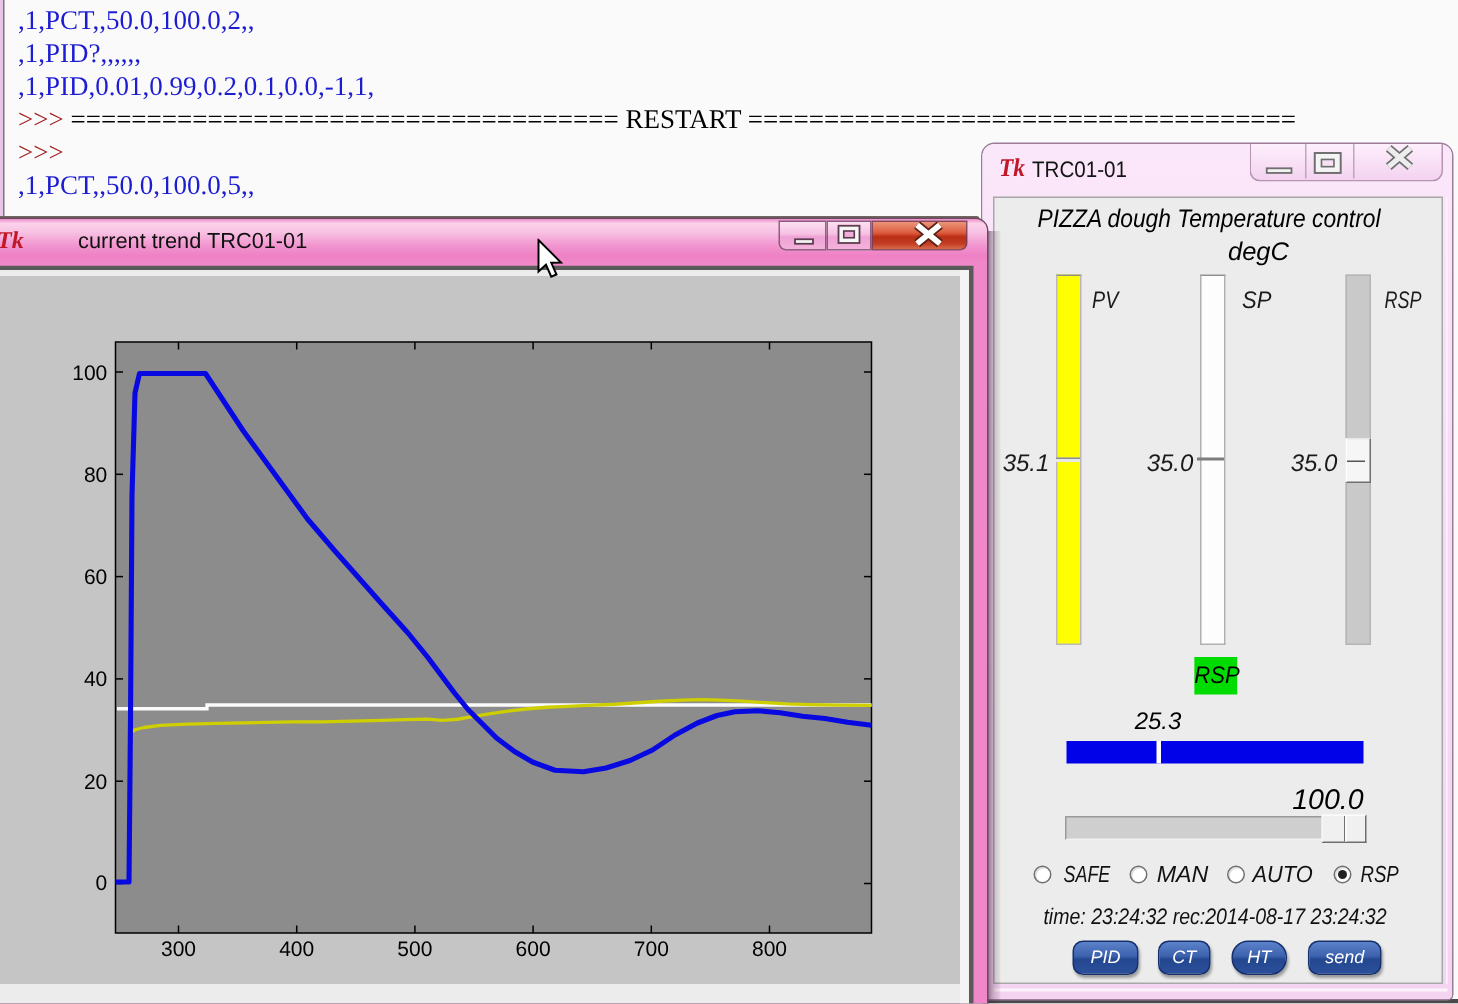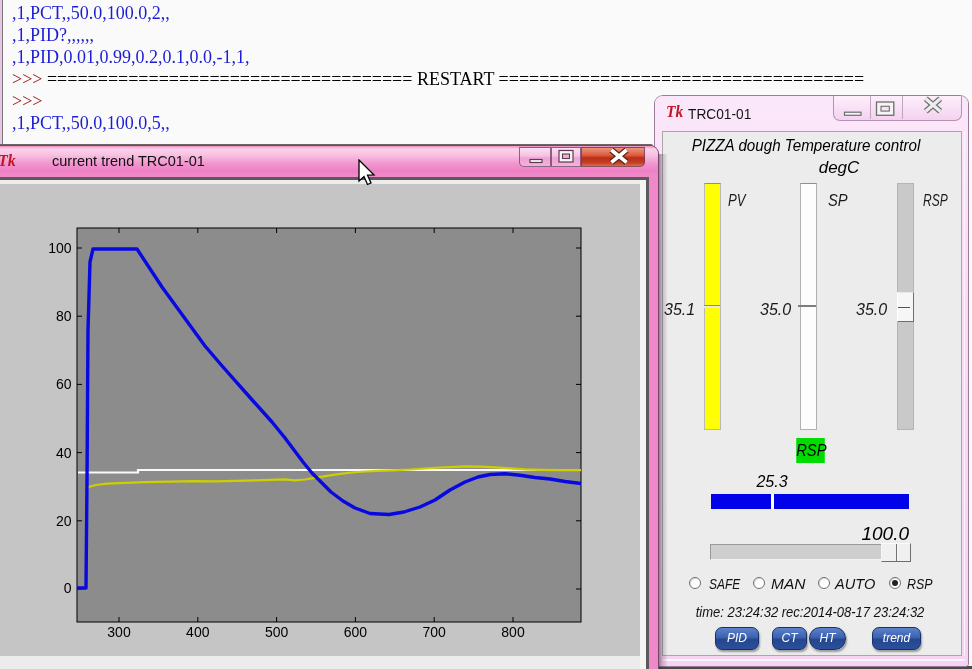--- a/index.html
+++ b/index.html
@@ -26,21 +26,21 @@
   .capdiv{position:absolute;top:0;width:1px;height:23px;background:#c2a4be;}
   #trcbody{left:8px;top:36px;width:298px;height:523px;background:#ececec;
        box-shadow:0 0 0 1px #a8a8a8;font-style:italic;}
   
   .blk{position:absolute;color:#000;}
   .vslider{position:absolute;top:51px;height:245px;width:15px;}
   #pvbar{left:41px;background:#ffff00;border:1px solid #b9b9b9;border-top-color:#8f8f8f;}
   #spbar{left:137px;background:#fdfdfd;border:1px solid #b0b0b0;border-top-color:#8f8f8f;}
   #rsptrough{left:234px;background:#c9c9c9;border:1px solid #b5b5b5;}
   .sliderlabel{position:absolute;top:60px;font-size:16px;color:#1a1a1a;transform-origin:0 50%;}
-  .val{position:absolute;font-size:16px;color:#1a1a1a;text-align:left;width:40px;}
+  .val{position:absolute;font-size:16px;color:#1a1a1a;text-align:center;width:40px;}
   #rspthumb{position:absolute;left:234px;top:160px;width:15px;height:28px;background:#f6f6f6;
        border:1px solid #6f6f6f;border-left-color:#fff;border-top-color:#e8e8e8;}
   #rspthumb .mid{position:absolute;left:0;top:14px;width:12px;height:1px;background:#555;}
   #greenlbl{position:absolute;left:132px;top:306px;width:31px;height:25px;background:#00dc00;
        font-size:16px;text-align:center;line-height:25px;color:#000;transform:scaleX(0.92);}
   #bluebar{position:absolute;left:48px;top:362px;width:198px;height:15px;background:#0202e8;}
   #bluetick{position:absolute;left:59.5px;top:0;width:3px;height:15px;background:#fff;}
   #gslider{position:absolute;left:47px;top:412px;width:199px;height:16px;box-sizing:border-box;background:#cfcfcf;
        border:1px solid #9a9a9a;border-bottom-color:#f2f2f2;border-right-color:#ededed;}
   #gthumb{position:absolute;left:170px;top:-2px;width:29.5px;height:19px;box-sizing:border-box;background:#f0f0f0;
@@ -145,22 +145,22 @@
       <div class="radlab" style="left:108.1px;">MAN</div>
       <div class="radio" style="left:155px;"></div>
       <div class="radlab" style="left:172.4px;transform:scaleX(0.94);">AUTO</div>
       <div class="radio" style="left:226px;">
         <div style="position:absolute;left:2px;top:2px;width:6px;height:6px;border-radius:50%;background:#222;"></div>
       </div>
       <div class="radlab" style="left:243.8px;transform:scaleX(0.80);">RSP</div>
       <div id="timetxt">time: 23:24:32 rec:2014-08-17 23:24:32</div>
       <div class="btn" style="left:52px;width:44px;line-height:21px;">PID</div>
       <div class="btn" style="left:109px;width:35px;line-height:21px;">CT</div>
-      <div class="btn" style="left:146px;width:37px;line-height:21px;border-radius:11px;">HT</div>
-      <div class="btn" style="left:209px;width:49px;line-height:21px;">trend</div>
+      <div class="btn" style="left:158px;width:37px;line-height:21px;border-radius:11px;">HT</div>
+      <div class="btn" style="left:209px;width:49px;line-height:21px;">send</div>
     </div>
     <div style="position:absolute;left:308.5px;top:36px;width:1.5px;height:524px;background:#fdf3fc;"></div>
     <div style="position:absolute;left:8px;top:563px;width:302px;height:1.5px;background:#fdf3fc;"></div>
   </div>
 
   <div class="abs" id="trend">
     <div id="trendshadow"></div>
     <div style="position:absolute;left:0;top:-2.5px;width:663px;height:2.5px;background:#6f675f;border-radius:0 6px 0 0;"></div>
     <div id="trendframe"></div>
     <div id="trendborder"></div>

